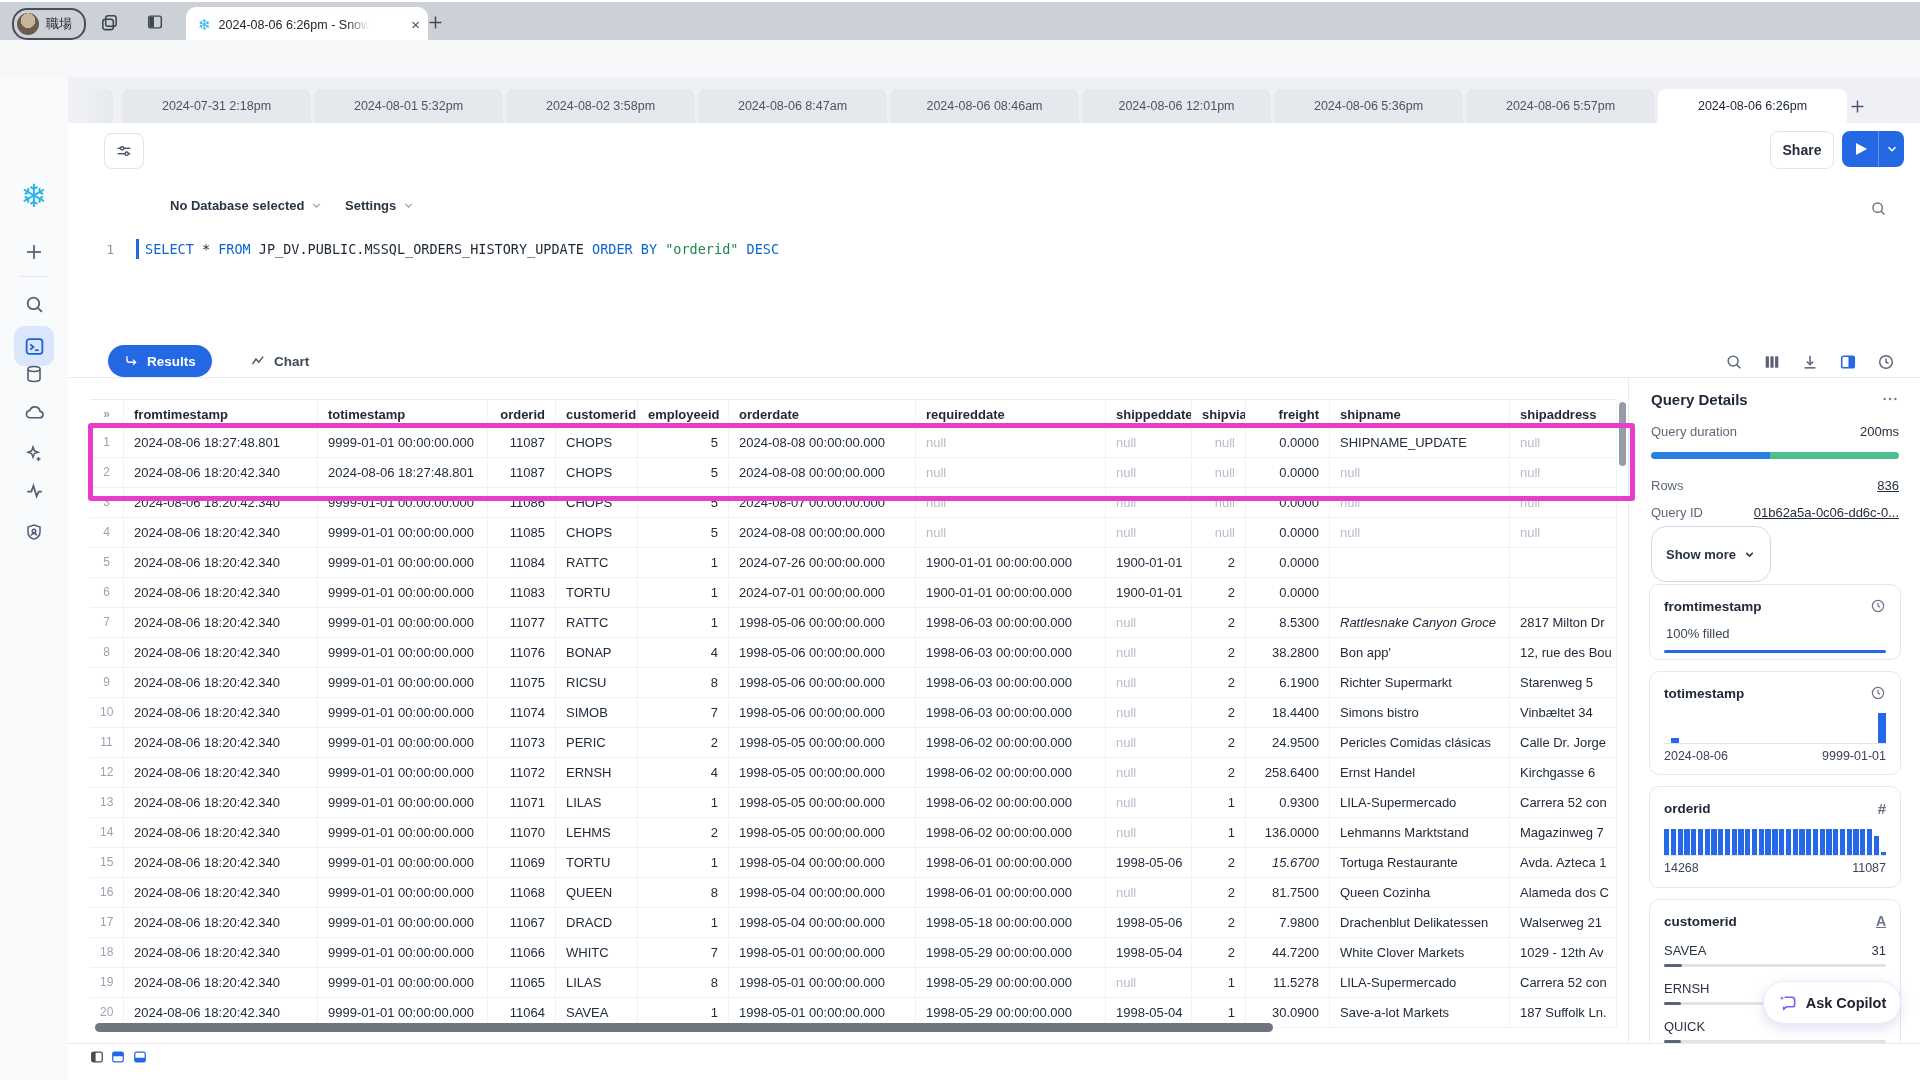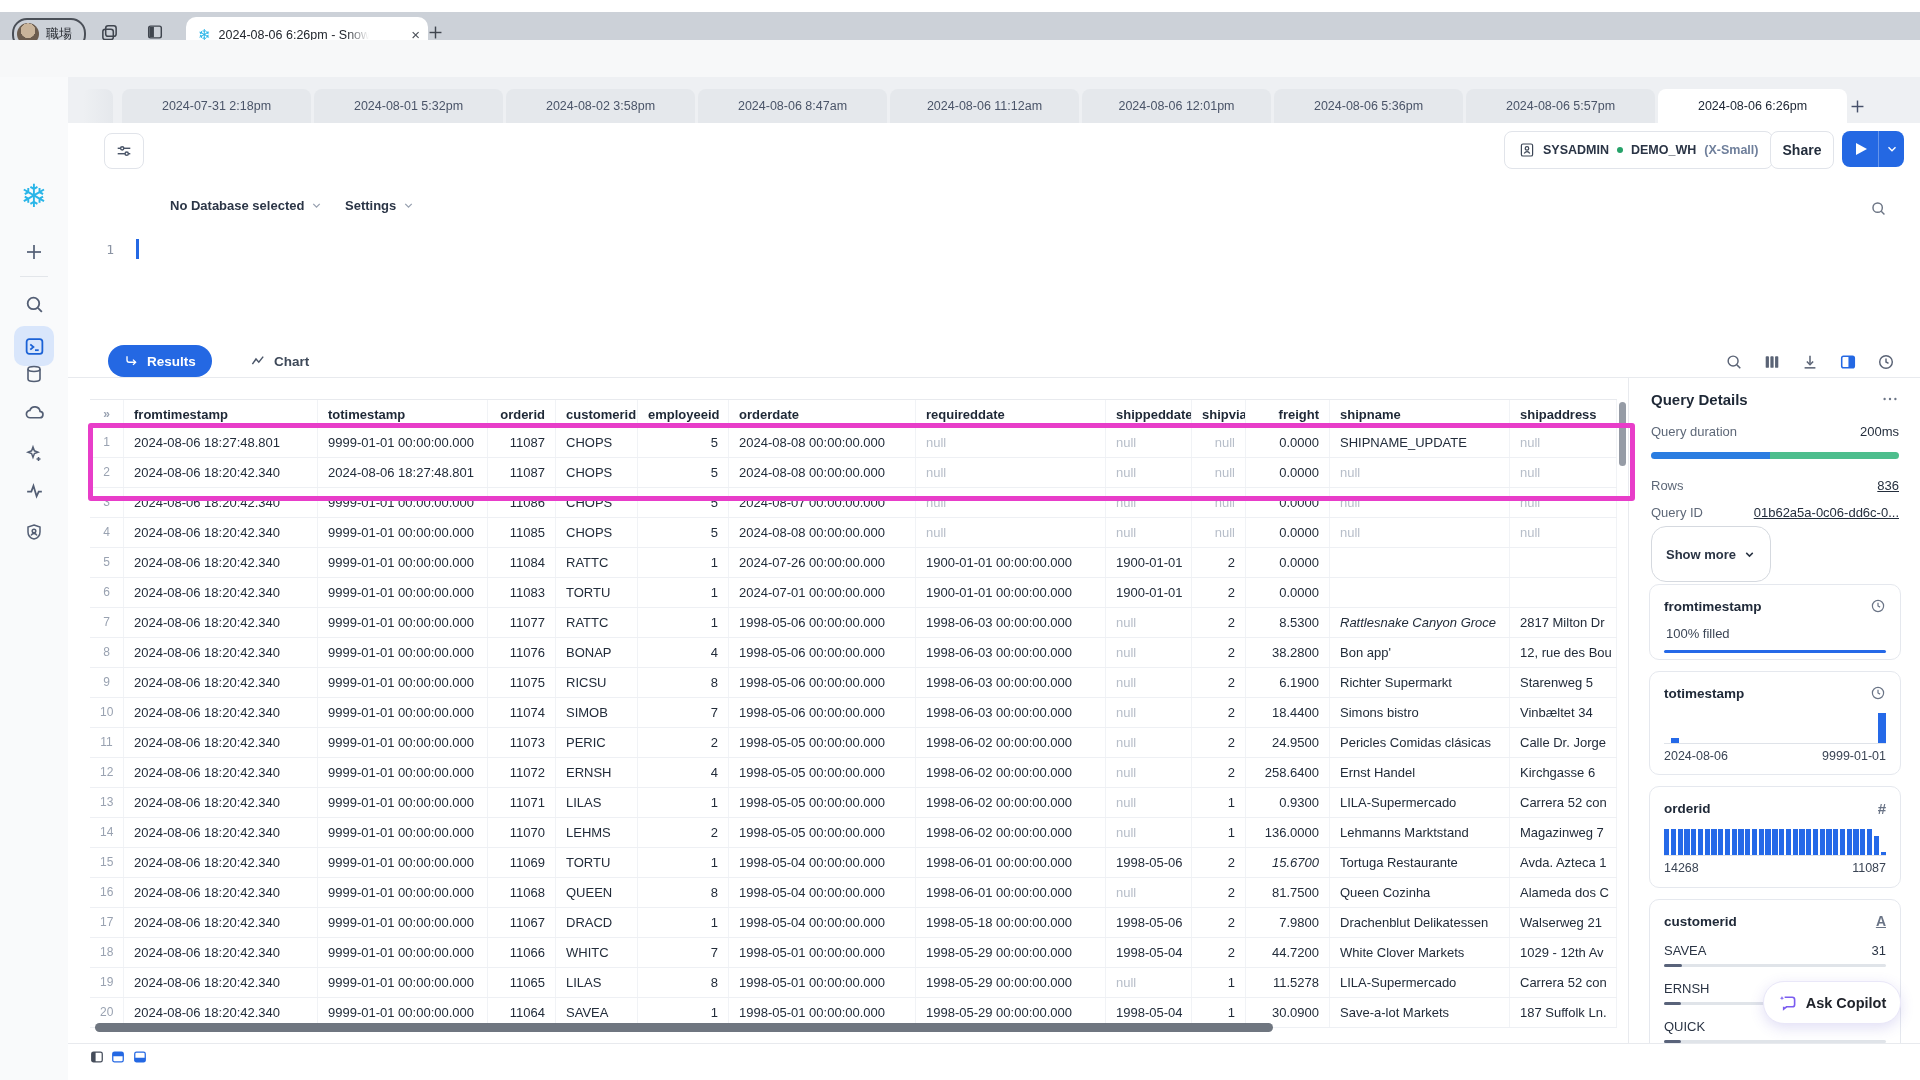--- a/index.html
+++ b/index.html
@@ -3,21 +3,21 @@
 <meta charset="utf-8">
 <style>
   html,body{margin:0;padding:0;background:#9aa0a8;}
   #screen{position:relative;width:1920px;height:1080px;background:#fff;overflow:hidden;
           font-family:"Liberation Sans",sans-serif;color:#222c3a;}
   .abs{position:absolute;}
   svg{display:block;}
   .ic{display:flex;align-items:center;justify-content:center;}
 
   
-  #tabbar{left:0;top:12px;width:1920px;height:40px;background:#ccd1d8;}
+  #tabbar{left:0;top:2px;width:1920px;height:40px;background:#ccd1d8;}
   #profilePill{left:12px;top:6px;height:28px;border:2px solid #4a4f57;border-radius:15px;
     display:flex;align-items:center;gap:7px;padding:0 12px 0 3px;background:transparent;}
   #profileAvatar{width:22px;height:22px;border-radius:50%;
     background:radial-gradient(circle at 50% 35%,#c9b49a 0 40%,#6b5c4e 41% 100%);}
   #profilePill span{font-size:13px;color:#1f2329;}
   .tbicon{top:0;width:34px;height:40px;color:#3f454e;}
   #btab{left:186px;top:5px;width:222px;height:35px;background:#fff;border-radius:10px 10px 0 0;
     display:flex;align-items:center;padding:0 8px 0 12px;gap:8px;}
   #btab .title{font-size:12.5px;color:#23272e;white-space:nowrap;overflow:hidden;width:150px;
     -webkit-mask-image:linear-gradient(90deg,#000 85%,transparent);mask-image:linear-gradient(90deg,#000 85%,transparent);}
@@ -294,21 +294,21 @@
 
   </div>
 
   <div class="abs" id="tabstrip">
     <div id="wsStub"></div>
     <div id="wsTabs">
         <div class="wstab">2024-07-31 2:18pm</div>
         <div class="wstab">2024-08-01 5:32pm</div>
         <div class="wstab">2024-08-02 3:58pm</div>
         <div class="wstab">2024-08-06 8:47am</div>
-        <div class="wstab">2024-08-06 11:12am</div>
+        <div class="wstab">2024-08-06 08:46am</div>
         <div class="wstab">2024-08-06 12:01pm</div>
         <div class="wstab">2024-08-06 5:36pm</div>
         <div class="wstab">2024-08-06 5:57pm</div>
         <div class="wstab active">2024-08-06 6:26pm</div>
       </div>
     <div class="ic" id="wsAdd">
       <svg width="17" height="17" viewBox="0 0 20 20" fill="none" stroke="#46506a" stroke-width="1.7">
           <line x1="10" y1="3" x2="10" y2="17"></line>
           <line x1="3" y1="10" x2="17" y2="10"></line>
         </svg>
@@ -318,33 +318,20 @@
   <div class="abs" id="content"></div>
 
   <div class="abs btn" style="left:104px;top:133px;width:38px;height:34px;">
     <svg width="18" height="18" viewBox="0 0 20 20" fill="none" stroke="#4a5568" stroke-width="1.6">
         <line x1="3" y1="7" x2="17" y2="7"></line>
         <circle cx="8" cy="7" r="1.8" fill="#fff"></circle>
         <line x1="3" y1="13" x2="17" y2="13"></line>
         <circle cx="13" cy="13" r="1.8" fill="#fff"></circle>
       </svg>
   </div>
-  <div class="abs" id="ctxPill">
-    <span class="ic" style="color:#3c4656;">
-      <svg width="16" height="16" viewBox="0 0 20 20" fill="none" stroke="currentColor" stroke-width="1.5">
-          <rect x="3" y="2.5" width="14" height="15" rx="2"></rect>
-          <circle cx="10" cy="8" r="2.2"></circle>
-          <path d="M6.5 14.5c.8-1.6 2-2.4 3.5-2.4s2.7.8 3.5 2.4"></path>
-        </svg>
-    </span>
-    <span>SYSADMIN</span>
-    <span class="dot" style="background:#26a269;"></span>
-    <span>DEMO_WH</span>
-    <span class="size" style="color:#6f7f9b;">(X-Small)</span>
-  </div>
   <div class="abs btn" id="shareBtn">
       <span>Share</span>
     </div>
   <div class="abs" id="runBtn">
     <div class="seg1">
         <div class="play"></div>
       </div>
     <div class="seg2">
       <svg width="14" height="14" viewBox="0 0 20 20" fill="none" stroke="#fff" stroke-width="2">
           <polyline points="5,7.5 10,12.5 15,7.5"></polyline>
@@ -360,20 +347,21 @@
   </div>
   <div class="abs ddl" style="left:345px;top:198px;">
     <span>Settings</span>
     <svg class="chev" width="13" height="13" viewBox="0 0 20 20" fill="none" stroke="currentColor" stroke-width="2">
         <polyline points="5,7.5 10,12.5 15,7.5"></polyline>
       </svg>
   </div>
   <div class="abs" id="codeRow">
     <span id="lineNo">1</span>
     <span id="caret"></span>
+    <span id="sqlText"><span class="tk-kw">SELECT</span><span class="tk-pl"> * </span><span class="tk-kw">FROM</span><span class="tk-pl"> JP_DV.PUBLIC.MSSQL_ORDERS_HISTORY_UPDATE </span><span class="tk-kw">ORDER BY</span><span class="tk-pl"> </span><span class="tk-str">"orderid"</span><span class="tk-pl"> </span><span class="tk-kw">DESC</span></span>
   </div>
   <div class="abs ic" style="left:1866px;top:196px;width:24px;height:24px;color:#6b7484;">
     <svg width="17" height="17" viewBox="0 0 20 20" fill="none" stroke="currentColor" stroke-width="1.7">
         <circle cx="9" cy="9" r="5.5"></circle>
         <line x1="13.2" y1="13.2" x2="17" y2="17"></line>
       </svg>
   </div>
 
   <div class="abs" id="resultsPill">
     <svg width="15" height="15" viewBox="0 0 20 20" fill="none" stroke="#fff" stroke-width="1.8">

